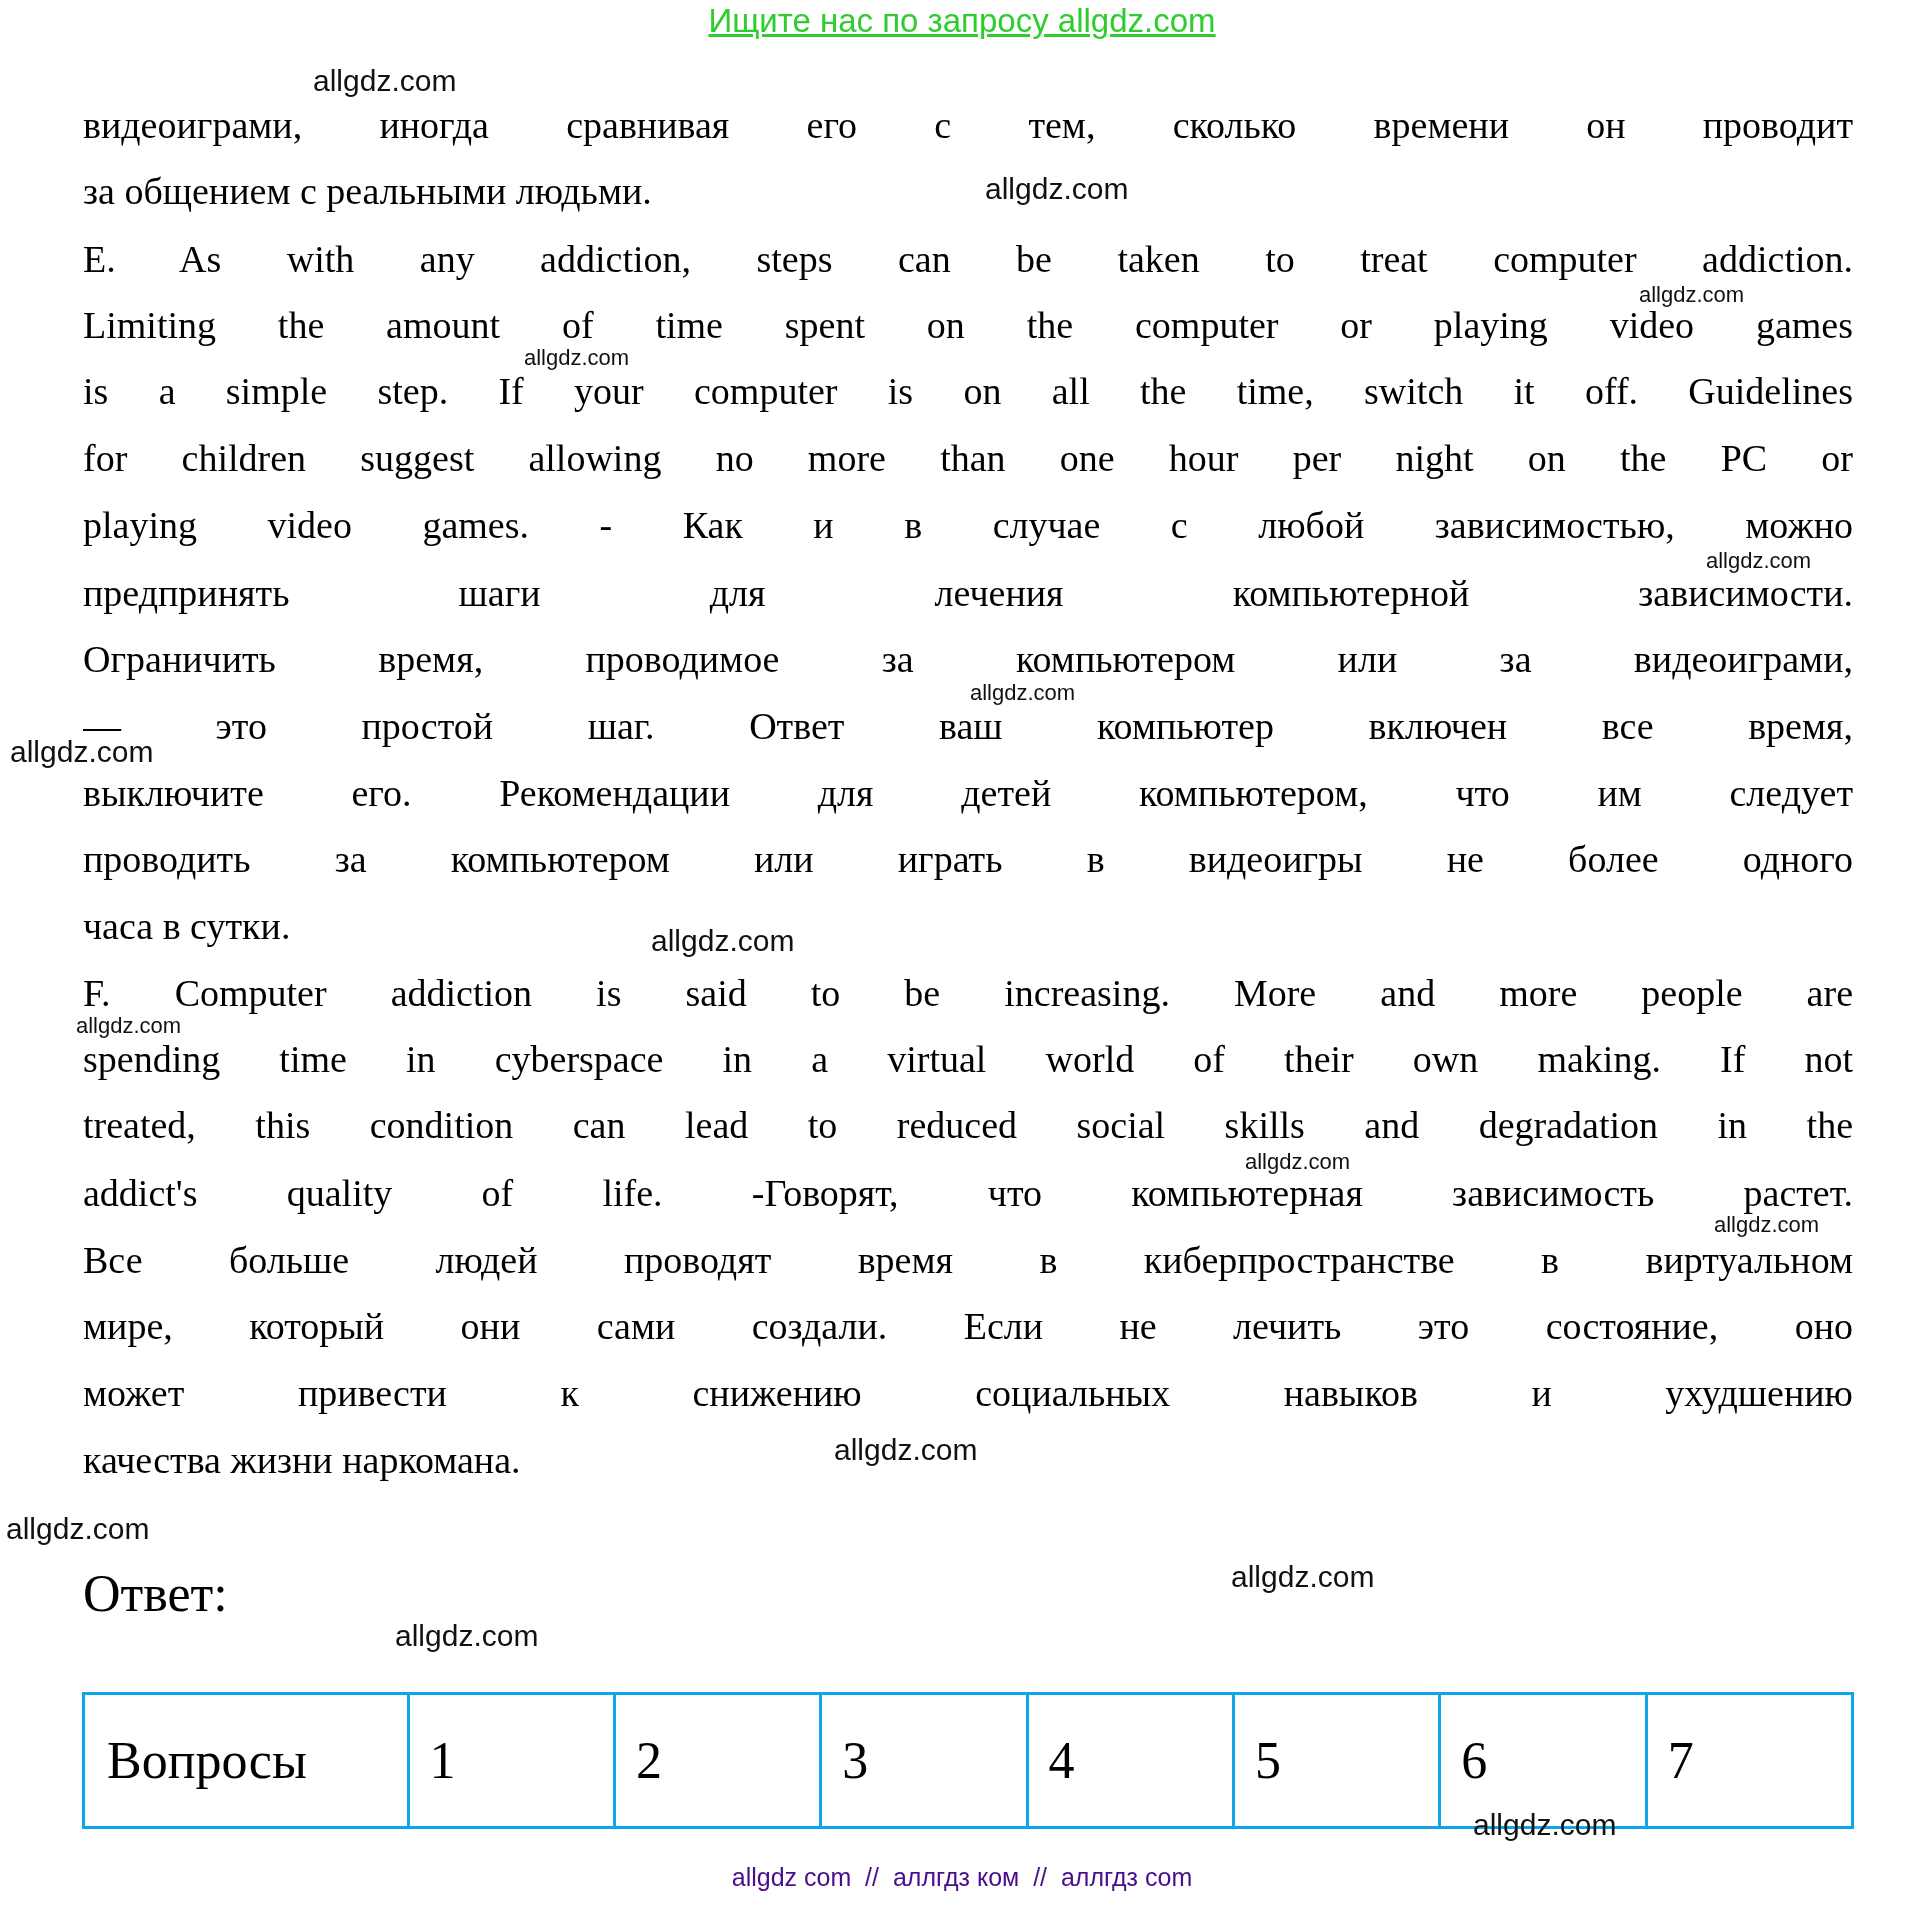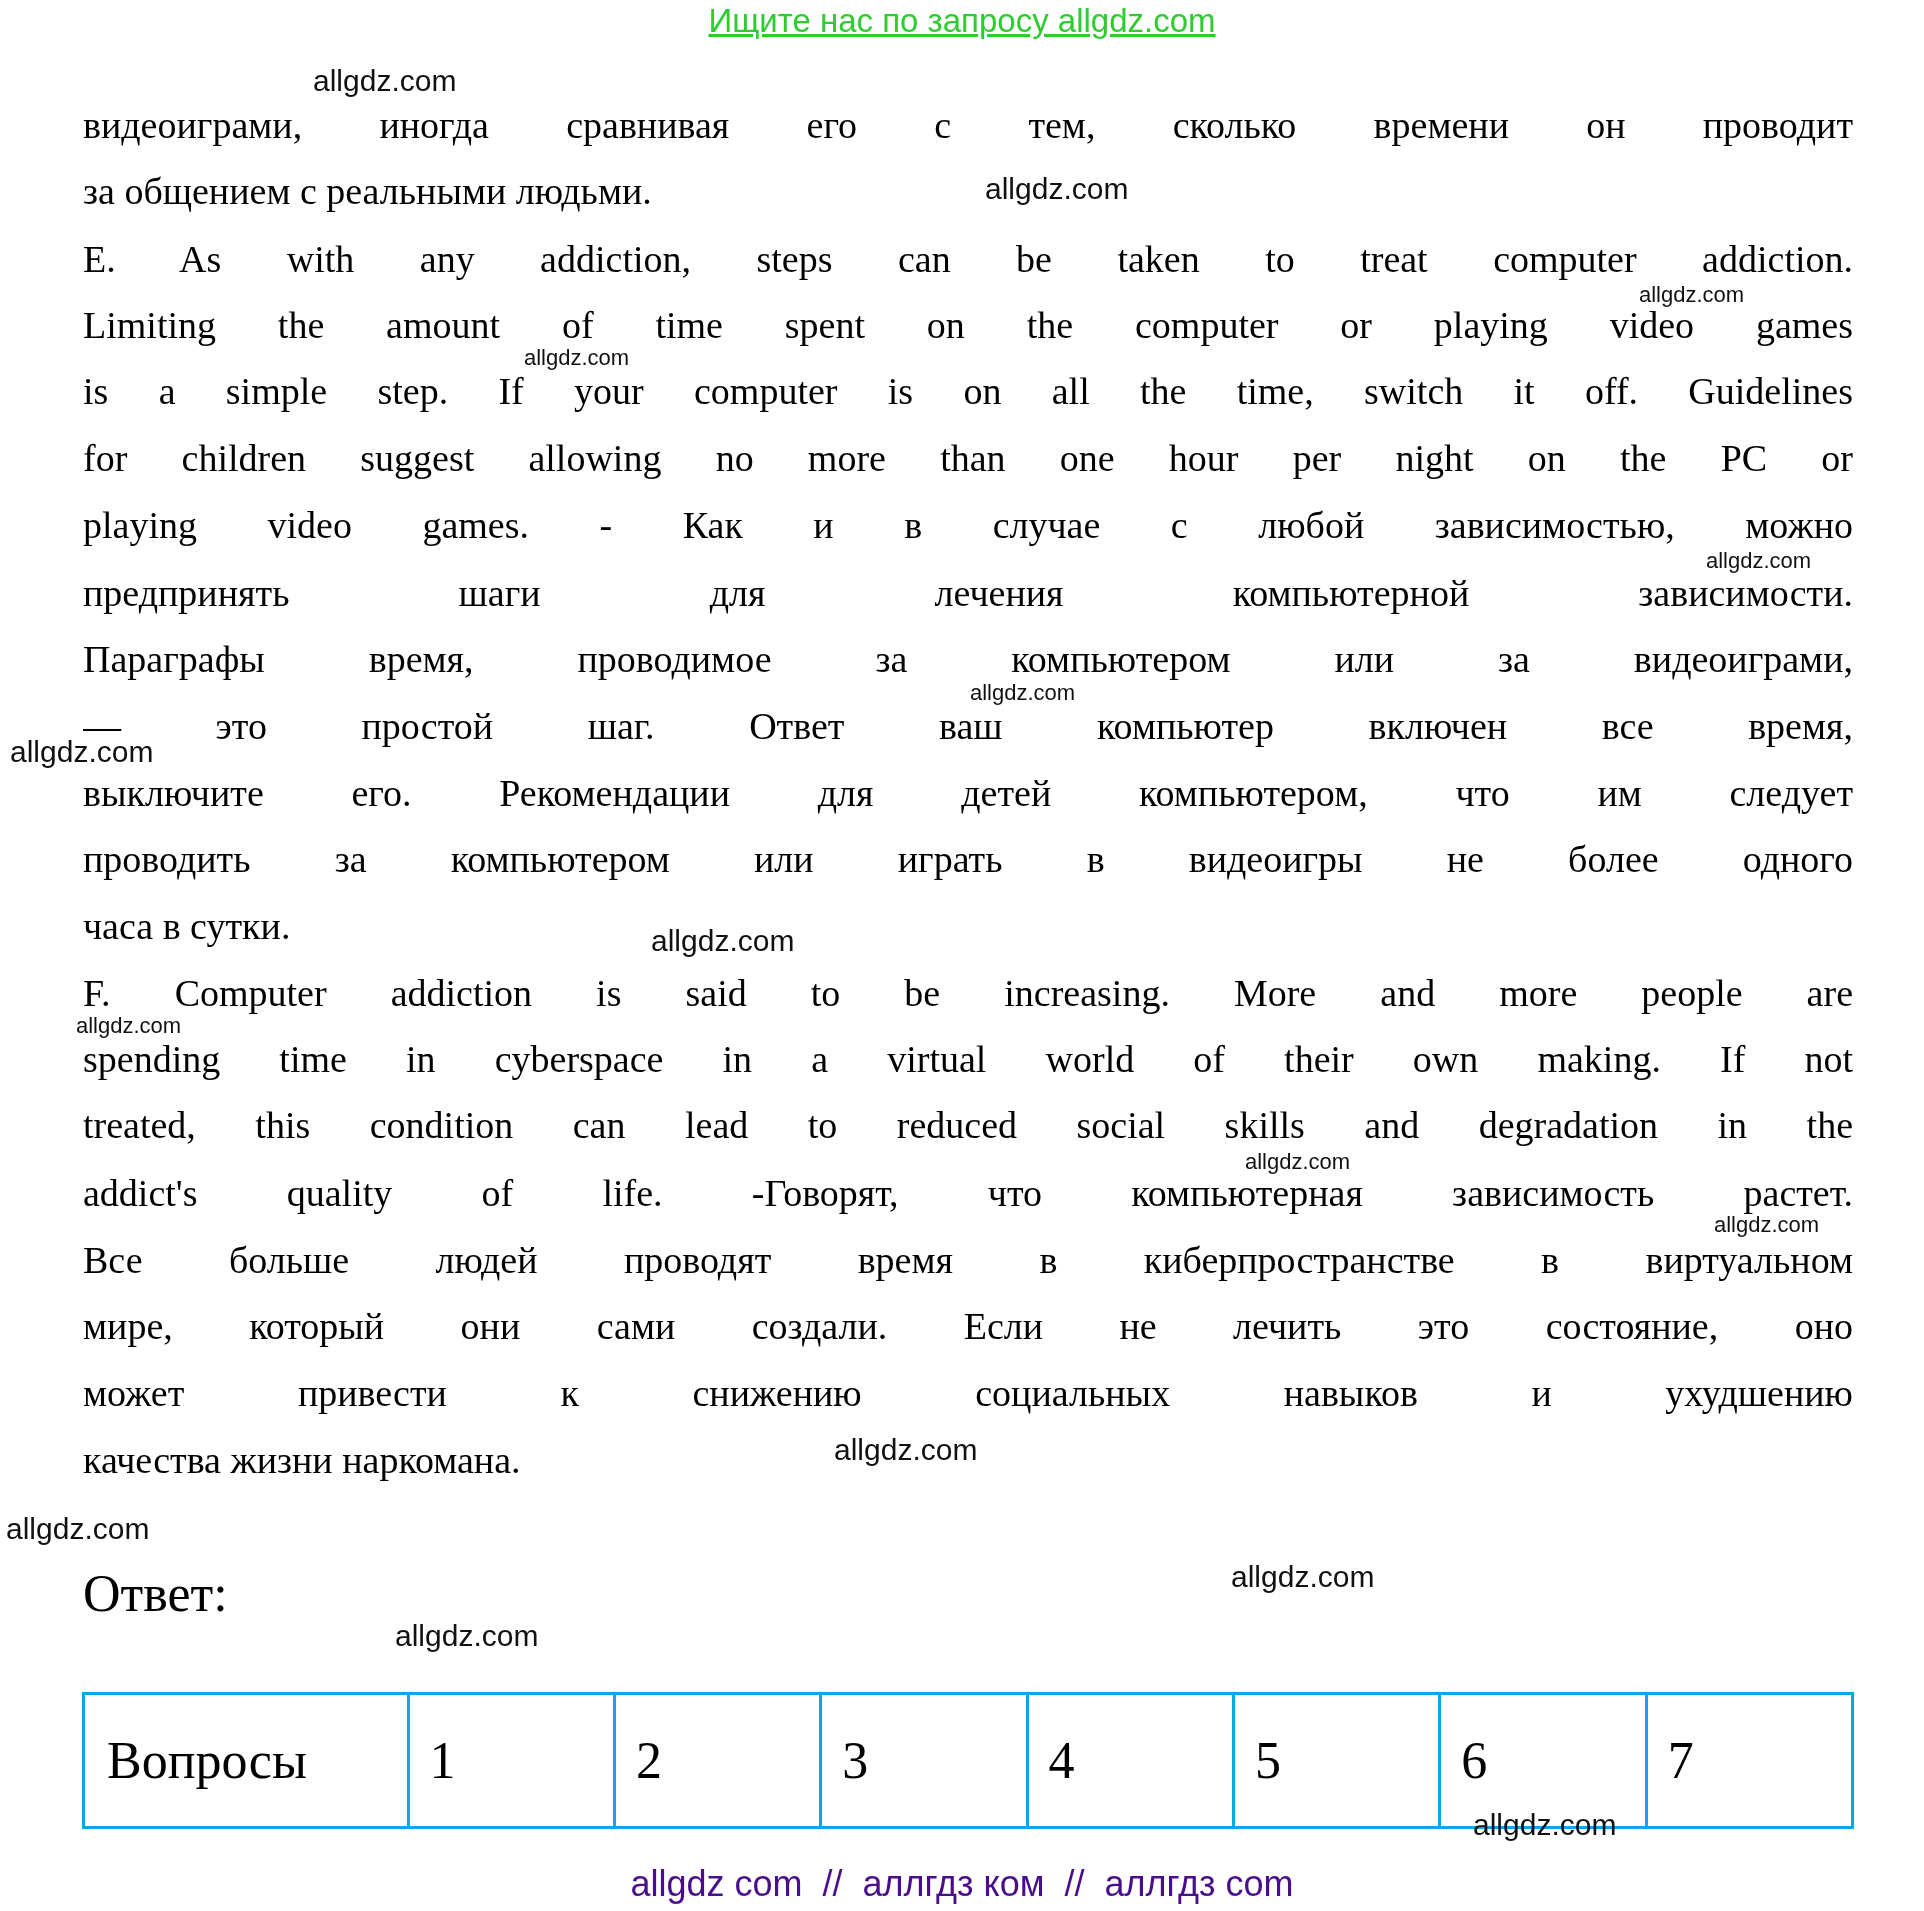--- a/index.html
+++ b/index.html
@@ -17,36 +17,36 @@
   .wm.small { font-size:22px; }
   .answer { position:absolute; left:83px; top:1593px; transform:translateY(-50%);
             font-family:"Liberation Serif", serif; font-size:52px; color:#000; }
   table.ans { position:absolute; left:82px; top:1692px; width:1772px; height:137px;
               border-collapse:collapse; font-family:"Liberation Serif", serif; font-size:52px; }
   table.ans td { border:3px solid #0ea5e9; padding:0 0 0 22px; height:66px; line-height:66px;
                  vertical-align:middle; text-align:left; }
   table.ans td.first { width:300px; padding-left:22px; }
   table.ans td.c { width:184px; padding-left:20px; }
   .footer { position:absolute; left:0; width:1924px; top:1863px; text-align:center;
-            font-family:"Liberation Sans", sans-serif; font-size:36px; color:#4b0e8a; white-space:pre; }
+            font-family:"Liberation Sans", sans-serif; font-size:25px; color:#4b0e8a; white-space:pre; }
 </style>
 </head>
 <body>
 
 <div class="hdr">Ищите нас по запросу allgdz.com</div>
 
 <div class="line j" style="top:125px">видеоиграми, иногда сравнивая его с тем, сколько времени он проводит</div>
 <div class="line l" style="top:191px">за общением с реальными людьми.</div>
 <div class="line j" style="top:259px">E. As with any addiction, steps can be taken to treat computer addiction.</div>
 <div class="line j" style="top:325px">Limiting the amount of time spent on the computer or playing video games</div>
 <div class="line j" style="top:391px">is a simple step. If your computer is on all the time, switch it off. Guidelines</div>
 <div class="line j" style="top:458px">for children suggest allowing no more than one hour per night on the PC or</div>
 <div class="line j" style="top:525px">playing video games. - Как и в случае с любой зависимостью, можно</div>
 <div class="line j" style="top:593px">предпринять шаги для лечения компьютерной зависимости.</div>
-<div class="line j" style="top:659px">Параграфы время, проводимое за компьютером или за видеоиграми,</div>
+<div class="line j" style="top:659px">Ограничить время, проводимое за компьютером или за видеоиграми,</div>
 <div class="line j" style="top:726px">— это простой шаг. Ответ ваш компьютер включен все время,</div>
 <div class="line j" style="top:793px">выключите его. Рекомендации для детей компьютером, что им следует</div>
 <div class="line j" style="top:859px">проводить за компьютером или играть в видеоигры не более одного</div>
 <div class="line l" style="top:926px">часа в сутки.</div>
 <div class="line j" style="top:993px">F. Computer addiction is said to be increasing. More and more people are</div>
 <div class="line j" style="top:1059px">spending time in cyberspace in a virtual world of their own making. If not</div>
 <div class="line j" style="top:1125px">treated, this condition can lead to reduced social skills and degradation in the</div>
 <div class="line j" style="top:1193px">addict's quality of life. -Говорят, что компьютерная зависимость растет.</div>
 <div class="line j" style="top:1260px">Все больше людей проводят время в киберпространстве в виртуальном</div>
 <div class="line j" style="top:1326px">мире, который они сами создали. Если не лечить это состояние, оно</div>

